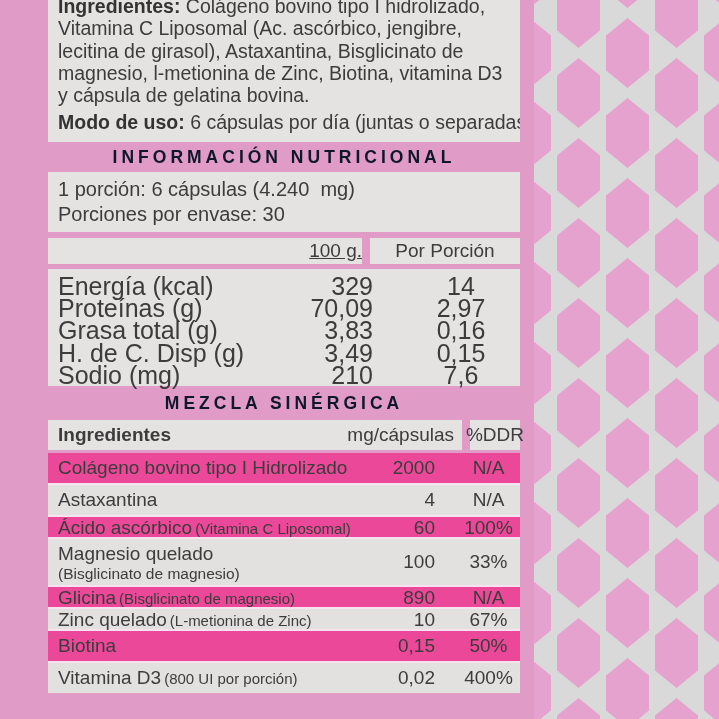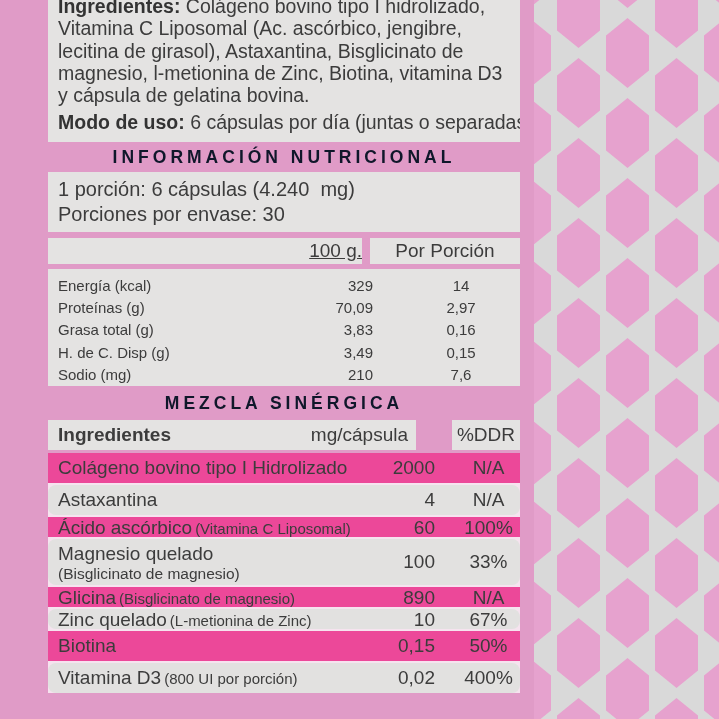--- a/index.html
+++ b/index.html
@@ -19,34 +19,34 @@
   .band{
     height:30px;display:flex;align-items:center;justify-content:center;
     color:#0f172a;font-weight:bold;font-size:17.5px;letter-spacing:4px;
   }
   .box-serving{height:60px;padding:5px 10px;font-size:20px;line-height:25px;}
   .pre{white-space:pre;}
   .cols-header{display:flex;gap:8px;margin:6px 0 5px 0;height:26px;font-size:19px;}
   .cell{background:#e4e3e2;display:flex;align-items:center;box-sizing:border-box;}
   .cell-100{flex:1;justify-content:flex-end;text-decoration:underline;}
   .cell-serv{width:150px;justify-content:center;}
-  .box-table{height:117px;padding:6px 10px 0 10px;font-size:15px;}
+  .box-table{height:117px;padding:6px 10px 0 10px;font-size:25px;}
   .nrow{display:grid;grid-template-columns:242px 73px 137px;line-height:22.2px;}
   .nv1{text-align:right;}
   .nv2{text-align:center;padding-left:39px;}
   .band-mix{margin-top:4px;height:27px;}
   .mix-header{display:flex;gap:8px;margin:3px 0;height:30px;font-size:19px;}
   .mixh-left{flex:1;justify-content:space-between;padding:0 8px 0 10px;}
   .mixh-left b{font-weight:bold;}
-  .mixh-ddr{width:68px;justify-content:center;margin-left:28px;}
+  .mixh-ddr{width:50px;justify-content:center;}
   .mix-rows{background:#f6e3ef;}
   .mrow{display:grid;grid-template-columns:310px 77px 85px;align-items:center;font-size:19px;}
   .mrow + .mrow{margin-top:2px;}
   .mrow.pink{background:#ec4899;}
-  .mrow.gray{background:#e2e1e0;border-radius:8px;}
+  .mrow.gray{background:#e2e1e0;}
   .h30{height:30px;}
   .h33{height:20px;}
   .h46{height:46px;}
   .mname{padding-left:10px;}
   .note{font-size:15px;margin-left:3px;}
   .block-note{display:block;font-size:15.5px;line-height:17px;margin-left:0;}
   .mv{text-align:right;}
   .md{text-align:center;padding-left:22px;}
   .honeycomb{position:absolute;left:534px;top:0;}
 </style>
@@ -98,21 +98,21 @@
       <span class="nv1">210</span>
       <span class="nv2">7,6</span>
     </div>
   </section>
 
   <div class="band band-mix">MEZCLA SINÉRGICA</div>
 
   <div class="mix-header">
     <div class="cell mixh-left">
       <b>Ingredientes</b>
-      <span>mg/cápsula</span>
+      <span>mg/cápsulas</span>
     </div>
     <div class="cell mixh-ddr">%DDR</div>
   </div>
 
   <div class="mix-rows">
     <div class="mrow pink h30">
       <div class="mname"><span>Colágeno bovino tipo I Hidrolizado</span></div>
       <div class="mv">2000</div>
       <div class="md">N/A</div>
     </div>

